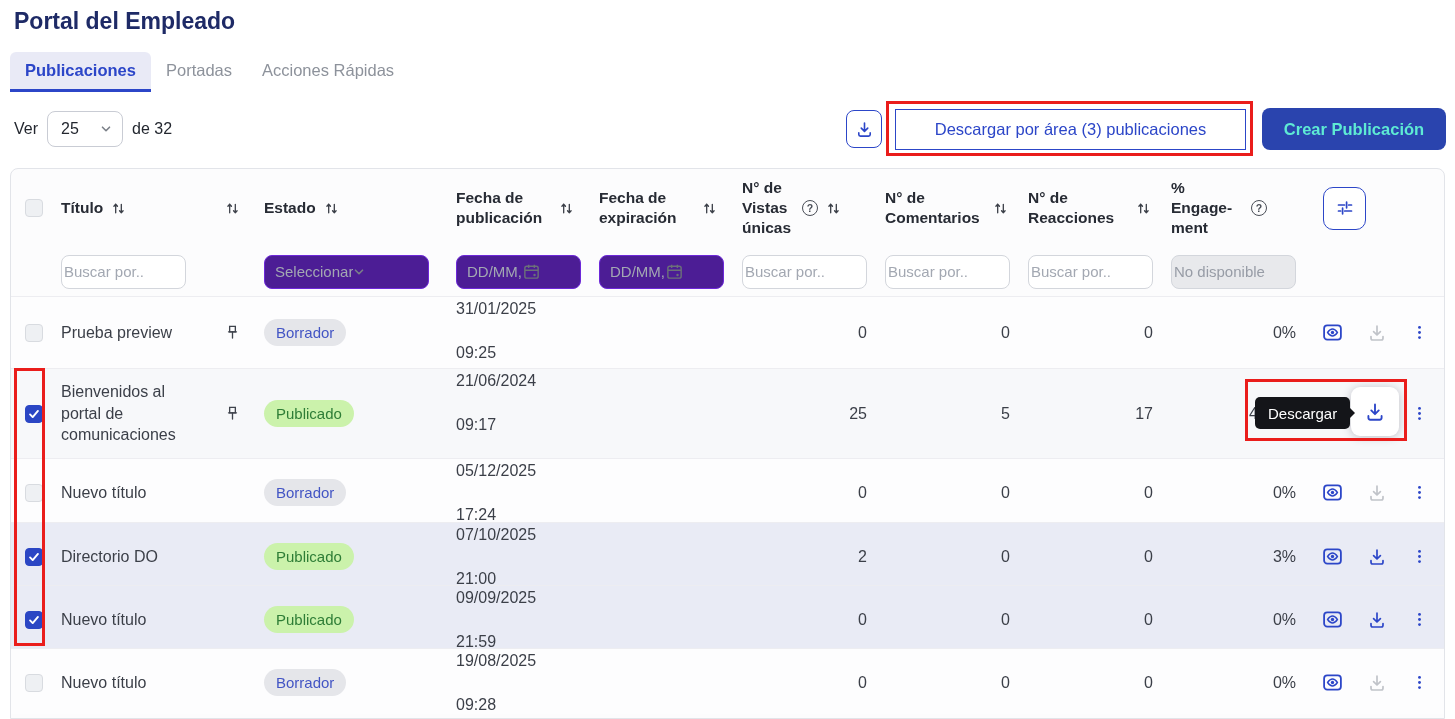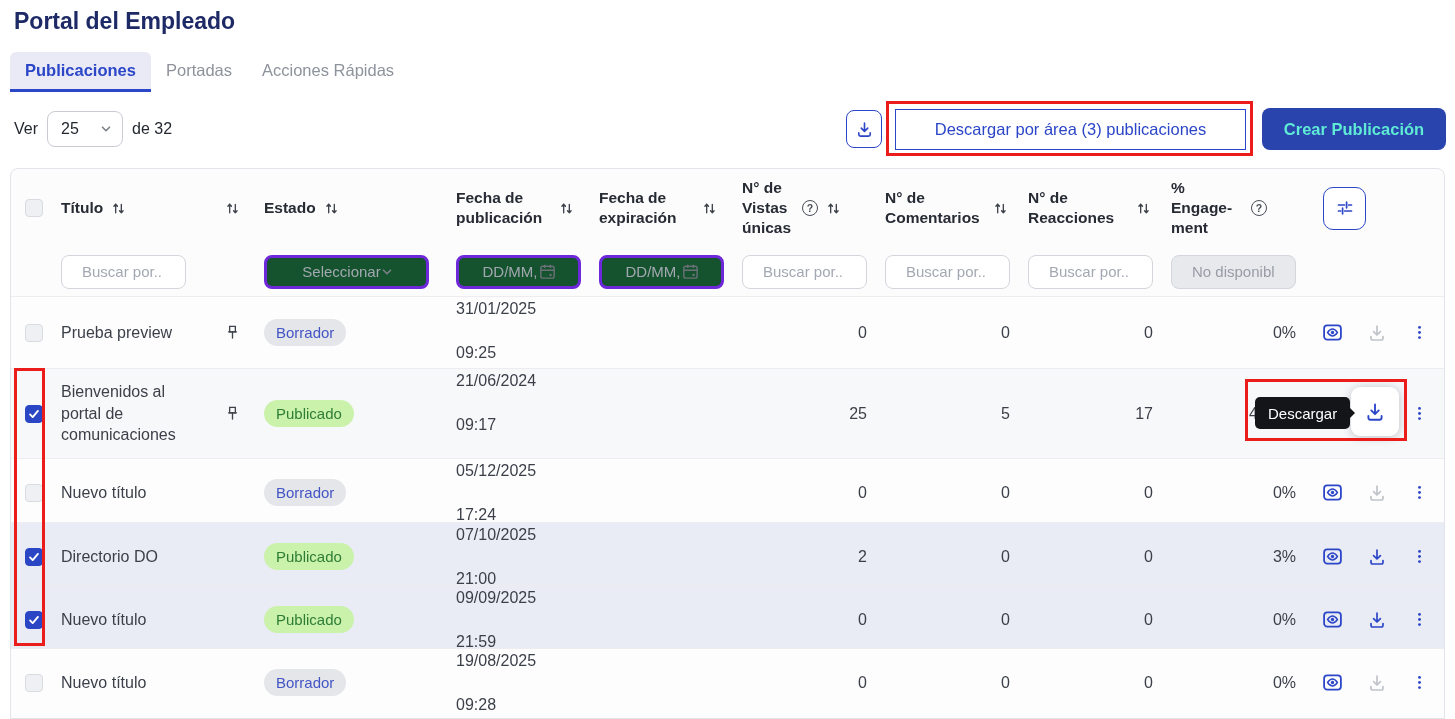--- a/index.html
+++ b/index.html
@@ -29,25 +29,25 @@
   .c-check { padding-left:14px; }
   .c-title { padding-left:2px; }
   .hlabel { font-size:15.5px; font-weight:700; color:#272b34; line-height:1.3; }
   .hcell { gap:8px; }
   .w-fecha { width:95px; } .w-vistas { width:52px; } .w-num { width:100px; } .w-eng { width:72px; }
   .sort { flex:0 0 auto; display:inline-flex; }
   .help { flex:0 0 auto; width:16px; height:16px; border:1.4px solid #4a4e57; border-radius:50%; display:grid; place-items:center; }
   .help::after { content:"?"; font-size:10.5px; font-weight:700; color:#4a4e57; }
   .hdr-settings { width:43px; height:43px; border:1.3px solid #2c46c8; border-radius:10px; background:#fff; display:grid; place-items:center; color:#2c46c8; cursor:pointer; margin-left:9px; }
   
-  .f-input { width:125px; height:34px; border:1px solid #d3d6dc; border-radius:8px; background:#fff; font-size:15px; padding:0 20px; color:#3b3f48; font-family:inherit; }
+  .f-input { width:125px; height:34px; border:1px solid #d3d6dc; border-radius:8px; background:#fff; font-size:15px; padding:0 2px; color:#3b3f48; font-family:inherit; }
   .f-input::placeholder { color:#a3a8b2; }
   .f-input:disabled { background:#e8e9ec; border-color:#d3d6dc; }
   .f-input:disabled::placeholder { color:#979ca6; }
-  .f-fake { width:125px; height:34px; border:3px solid #6d28d9; border-radius:8px; background:#14532d; display:flex; align-items:center; justify-content:center; padding:0 8px 0 10px; cursor:pointer; }
+  .f-fake { width:125px; height:34px; border:1px solid #6d28d9; border-radius:8px; background:#4c1d95; display:flex; align-items:center; justify-content:flex-start; padding:0 8px 0 10px; cursor:pointer; }
   .f-fake span { font-size:15px; color:#a3a8b2; white-space:nowrap; overflow:hidden; }
   .f-select { width:165px; }
   
   .cb { width:18px; height:18px; border-radius:4px; background:#eef0f3; border:1px solid #d8dbe0; display:grid; place-items:center; cursor:pointer; }
   .cb svg { visibility:hidden; }
   .cb.checked { background:#2b46c4; border-color:#2b46c4; }
   .cb.checked svg { visibility:visible; }
   
   .trow { border-top:1px solid #ededf1; background:#fdfdfe; }
   .trow .c-title span { font-size:16px; line-height:1.35; }

